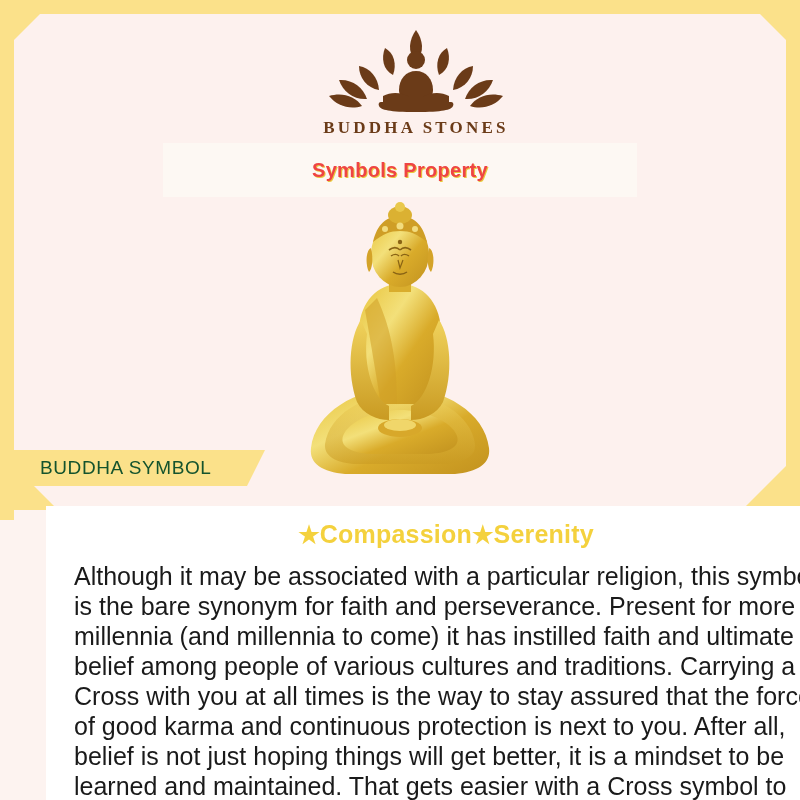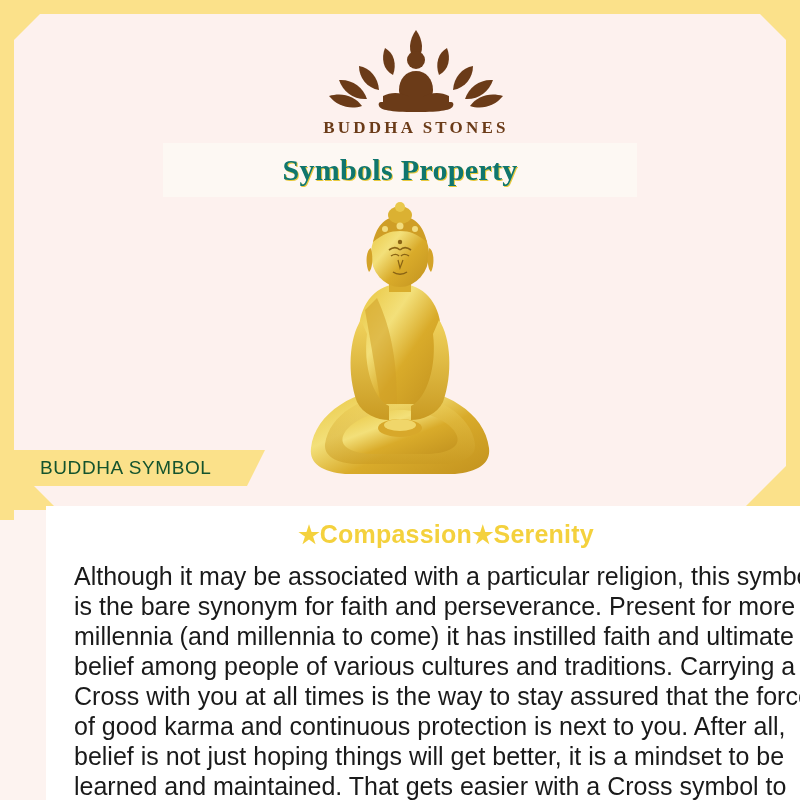--- a/index.html
+++ b/index.html
@@ -103,26 +103,25 @@
   .title-band {
     position: absolute;
     left: 163px; top: 143px;
     width: 474px; height: 54px;
     background: #fdf8f3;
     display: flex;
     align-items: center;
     justify-content: center;
   }
   .title-text {
-    font-size: 30px;
+    font-size: 20px;
     font-weight: bold;
-    color: #0f766e;
+    color: #ef4444;
     text-shadow: 1px 1px 0 #e8c93c;
     letter-spacing: 0.3px;
-    font-family: Liberation Serif, serif;
   }
 
   
   .buddha-wrap {
     position: absolute;
     left: 0; top: 198px;
     width: 800px;
     height: 290px;
     display: flex;
     align-items: flex-start;

